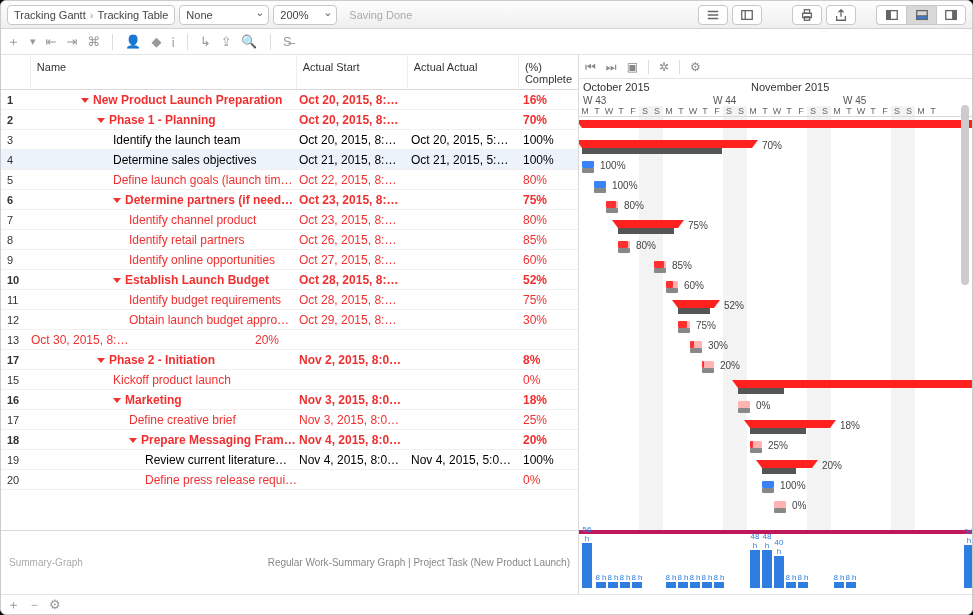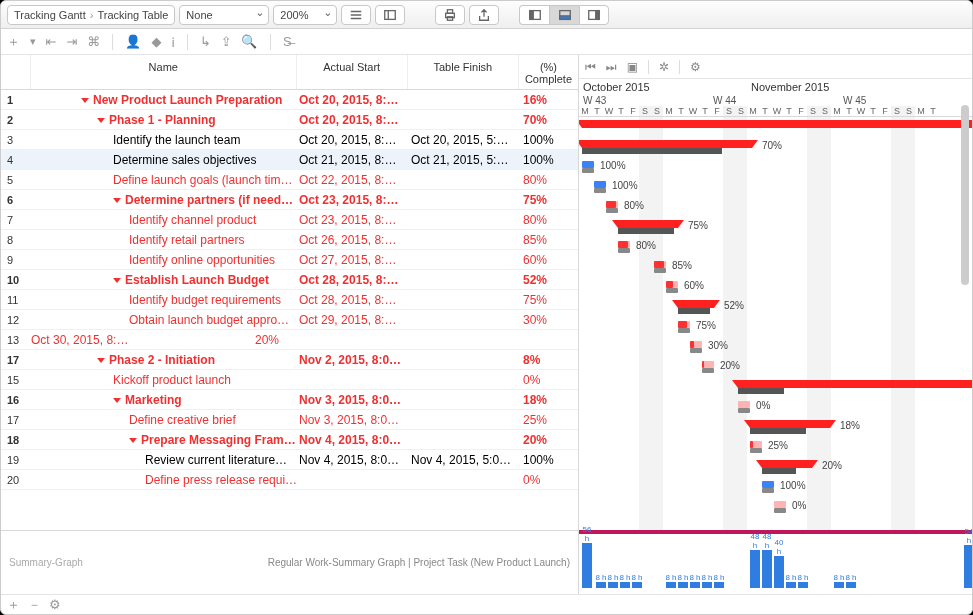--- a/index.html
+++ b/index.html
@@ -20,21 +20,21 @@
   .tb-group .tb-btn.active{background:#d8d8d8;}
   .toolbar2 { height:26px; border-bottom:1px solid #e4e4e4; display:flex; align-items:center; padding:0 6px; gap:10px; color:#888;}
   .toolbar2 .ico { font-size:13px; color:#999; cursor:pointer;}
   .toolbar2 .sep{ width:1px; height:16px; background:#ddd; margin:0 2px;}
   .split { flex:1; display:flex; min-height:0;}
   .left { width:578px; border-right:1px solid #d9d9d9; display:flex; flex-direction:column; min-height:0;}
   .right { flex:1; display:flex; flex-direction:column; background:#fff; min-height:0;}
   .thead { display:flex; border-bottom:1px solid #d9d9d9;}
   .thead .rownumcol{width:30px;}
   .thead .ncol{flex:1;}
-  .thead .c { font-size:11px; padding:6px 6px 4px; color:#333; border-right:1px solid #eee;text-align:center;}
+  .thead .c { font-size:11px; padding:6px 6px 4px; color:#333; border-right:1px solid #eee;}
   .thead .c:last-child{border-right:none;}
   .rows { overflow:auto; flex:1;}
   .row { display:flex; height:20px; align-items:center; border-bottom:1px solid #f0f0f0;}
   .row.sel { background:#ecf3fb;}
   .rownum { width:30px; text-align:left; padding-left:6px; font-size:11px; color:#333;}
   .name { width:268px; font-size:12px; padding-left:6px; white-space:nowrap; overflow:hidden; text-overflow:ellipsis;}
   .astart{ width:112px; font-size:12px;}
   .afinish{ width:112px; font-size:12px;}
   .pct { flex:1; font-size:12px; padding-right:8px;}
   .bold{font-weight:600;}
@@ -83,20 +83,21 @@
       <span>Tracking Gantt</span>
       <span class="bc-sep">›</span>
       <span>Tracking Table</span>
     </div>
     <div class="select">
         <span>None</span>
       </div>
     <div class="select" style="min-width:64px">
         <span>200%</span>
       </div>
+    <div class="status">Saving Done</div>
     <div class="tb-btn">
         <svg viewBox="0 0 16 16">
           <path d="M2 4h12M2 8h12M2 12h12"></path>
         </svg>
       </div>
     <div class="tb-btn">
         <svg viewBox="0 0 16 16">
           <rect x="2" y="3" width="12" height="10"></rect>
           <path d="M6 3v10"></path>
         </svg>
@@ -155,21 +156,21 @@
     <span class="ico">S̶</span>
   </div>
 
   <div class="split">
 
     <div class="left">
       <div class="thead">
         <div class="c rownumcol"></div>
         <div class="c" style="width:268px">Name</div>
         <div class="c" style="width:112px">Actual Start</div>
-        <div class="c" style="width:112px">Table Finish</div>
+        <div class="c" style="width:112px">Actual Actual</div>
         <div class="c ncol">(%) Complete</div>
       </div>
       <div class="rows" id="rows">
           <div class="row">
             <div class="rownum bold">1</div>
             <div class="name bold red" style="padding-left:50px"><span class="disclosure"></span>New Product Launch Preparation</div>
             <div class="astart bold red">Oct 20, 2015, 8:…</div>
             <div class="afinish bold red"></div>
             <div class="pct bold red">16%</div>
           </div>

